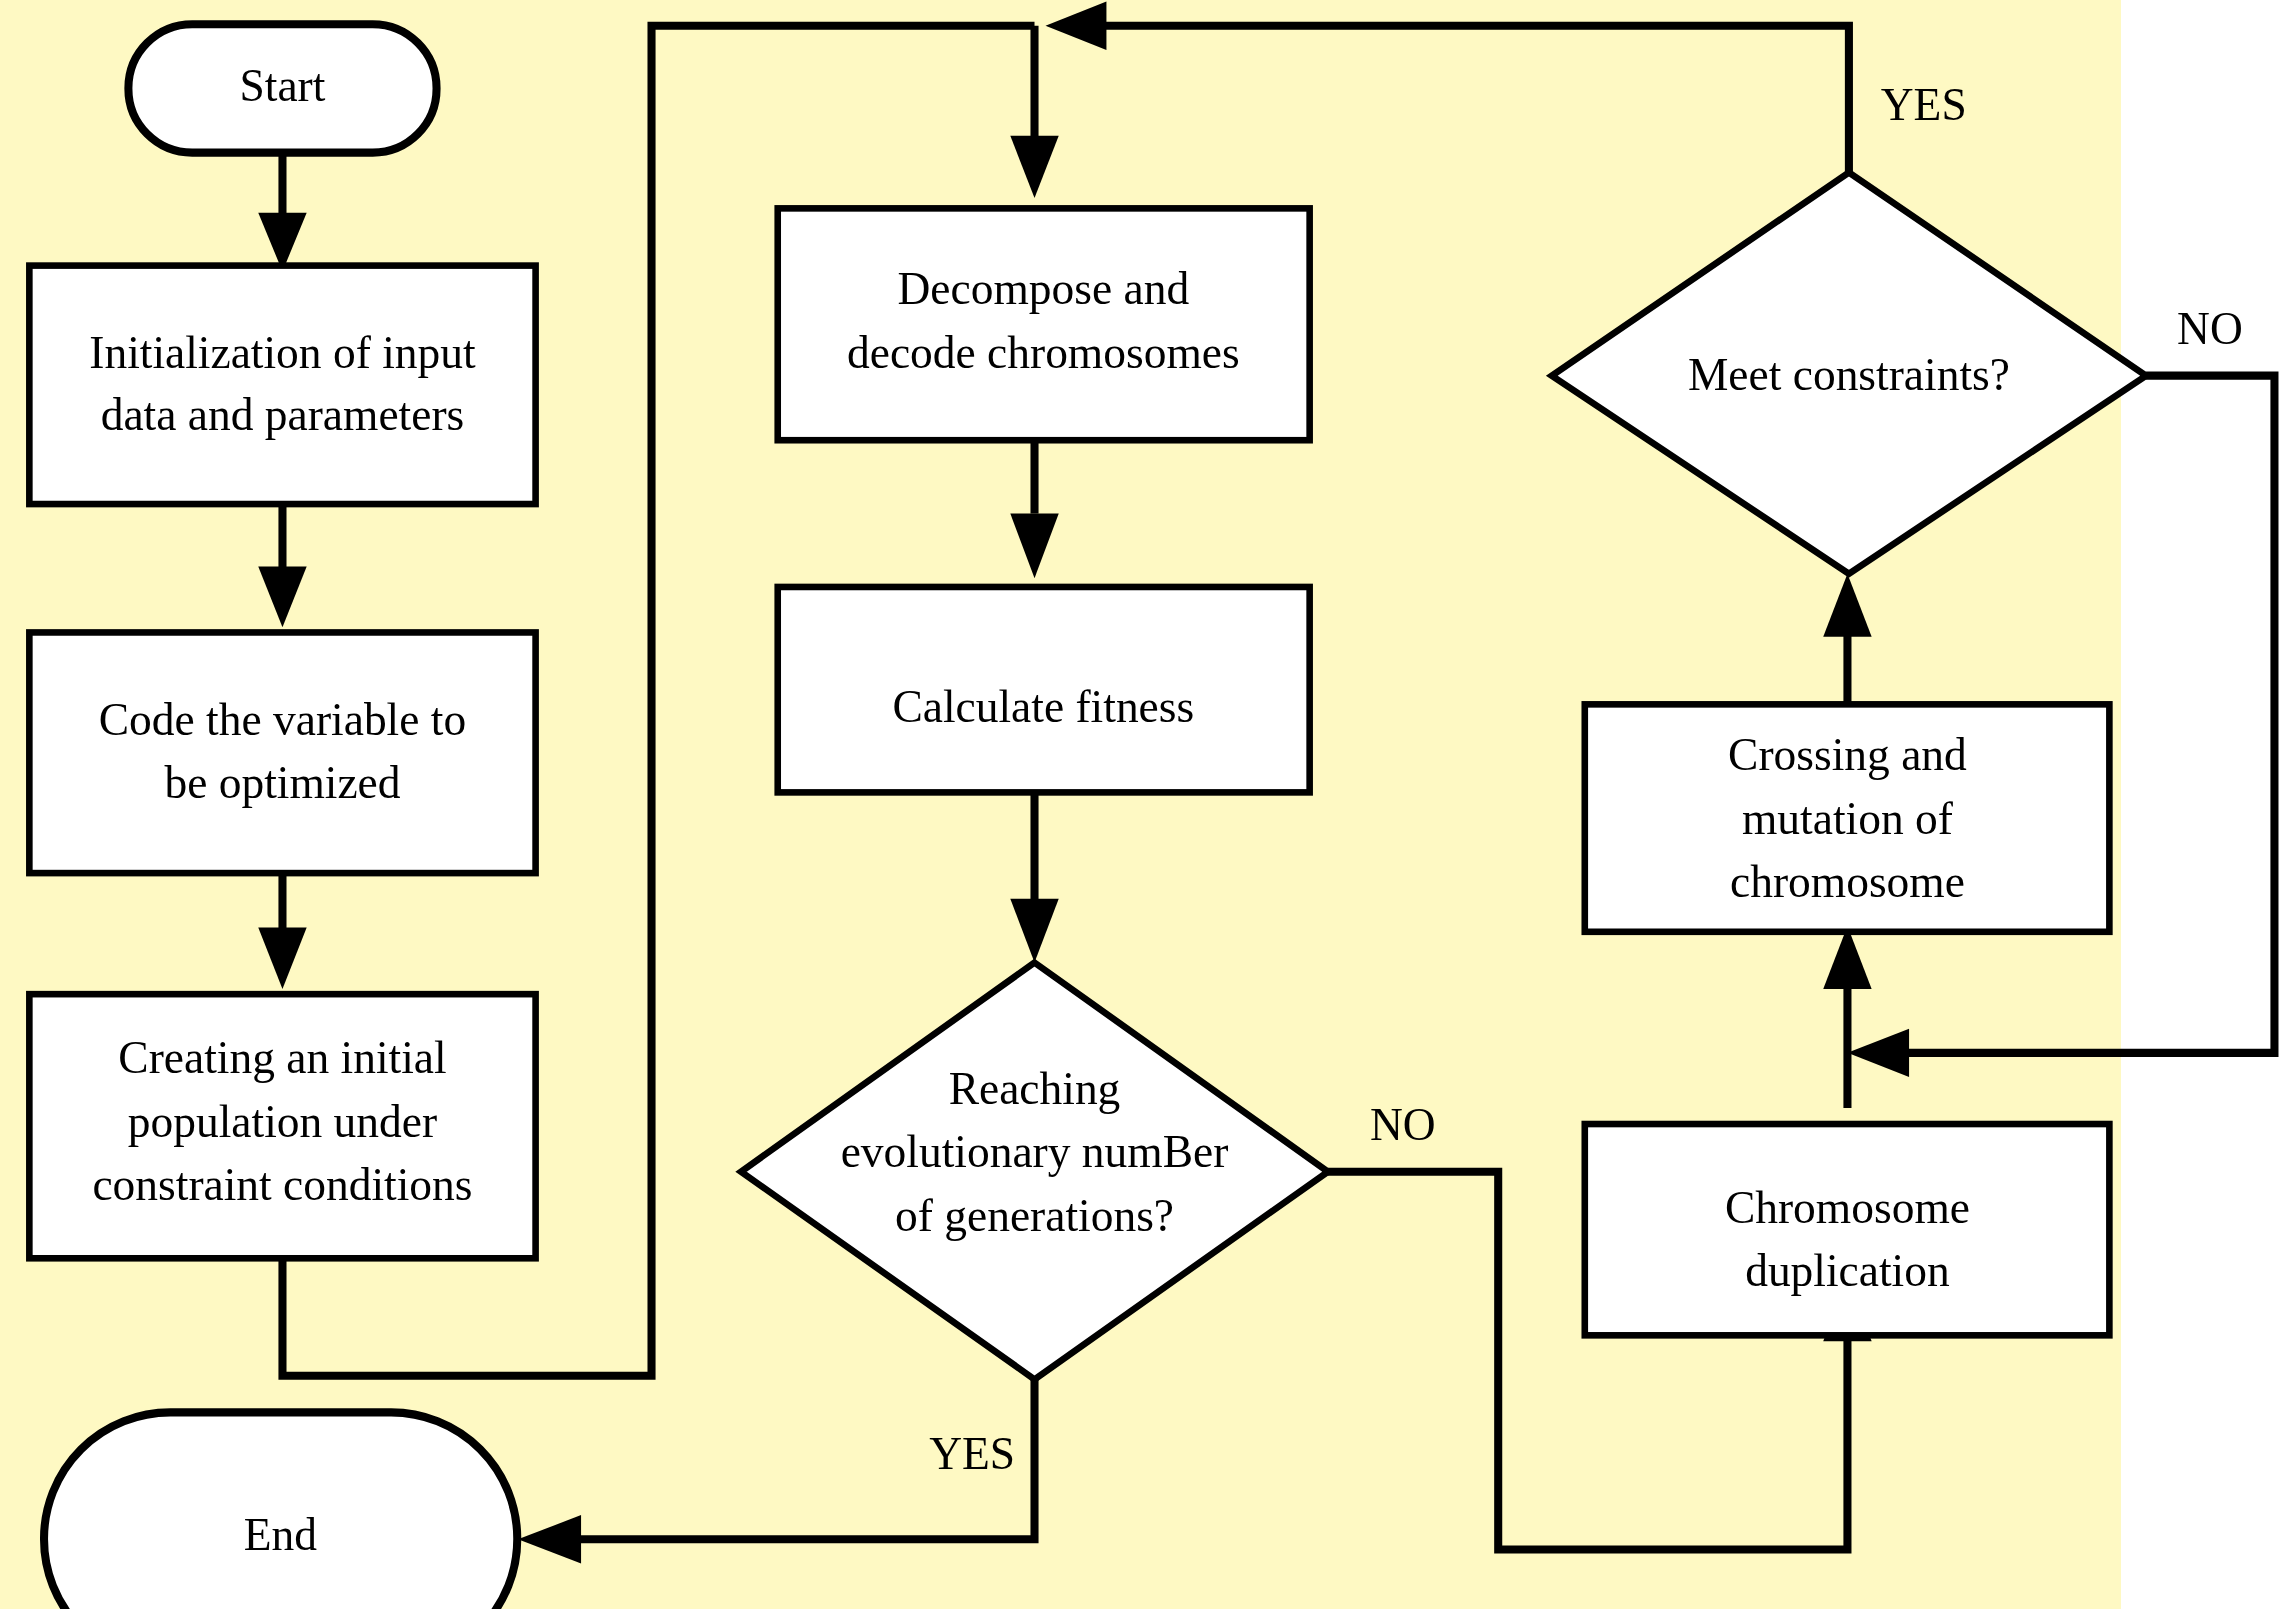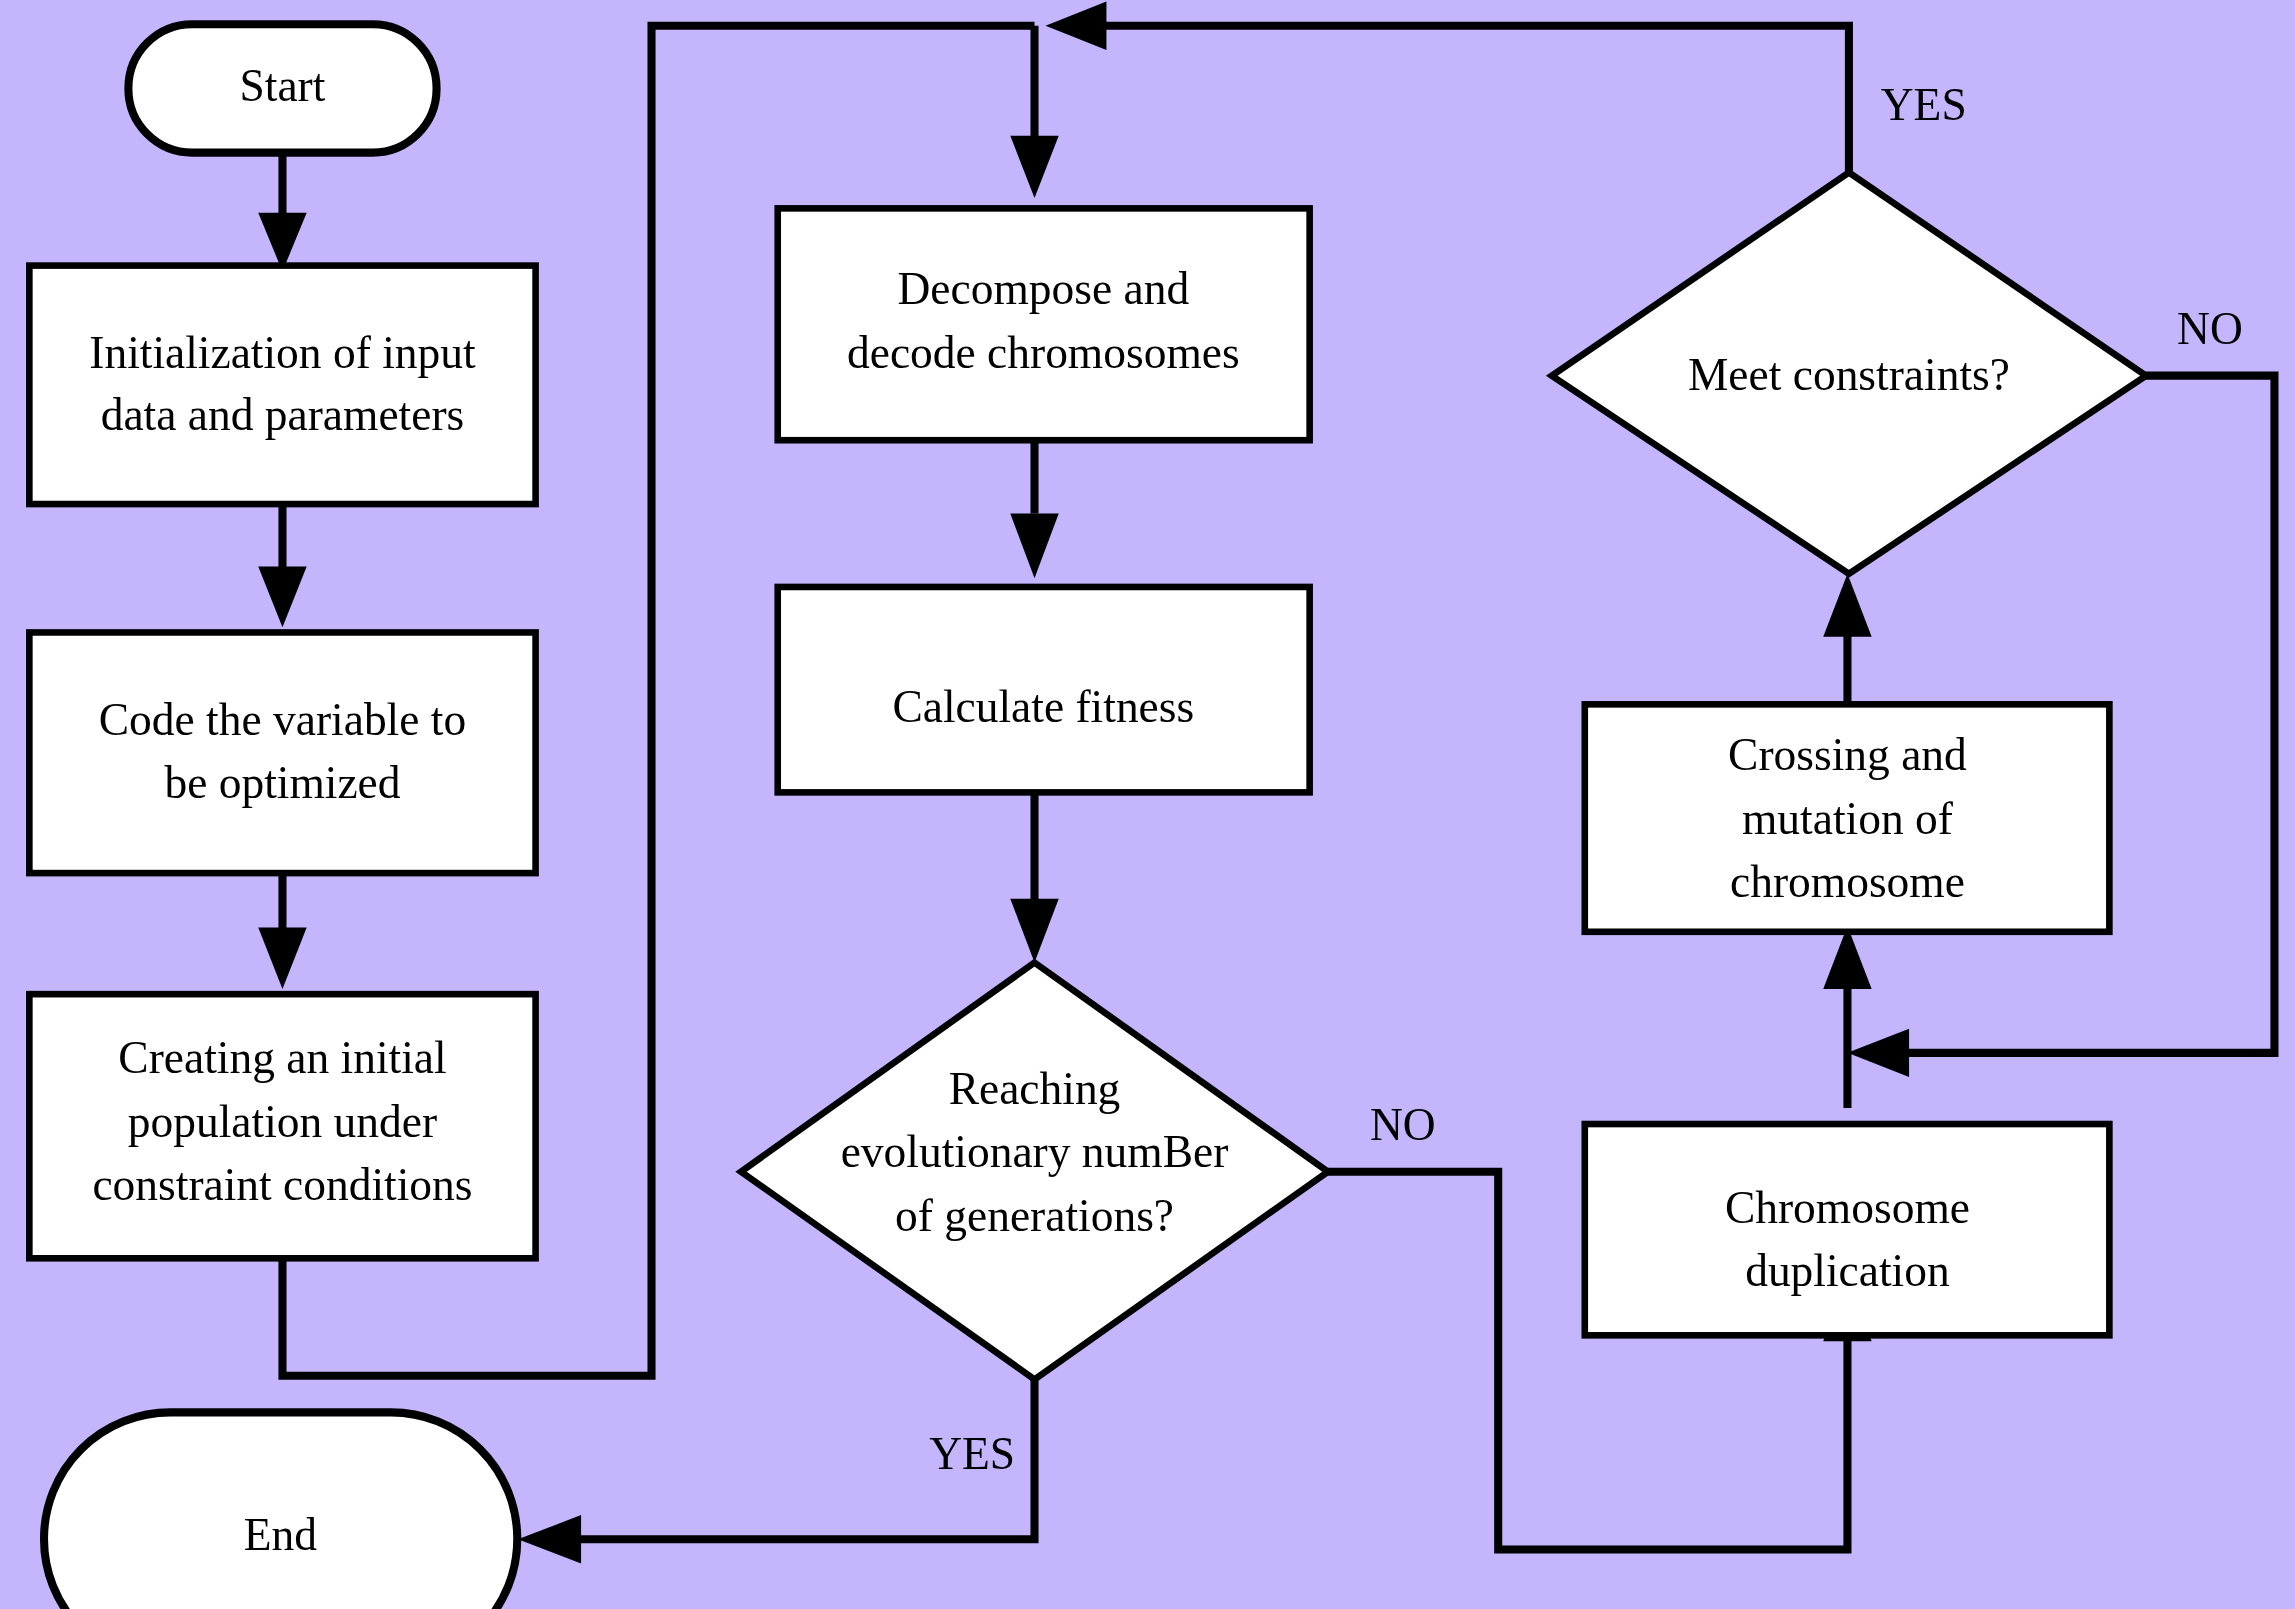--- a/index.html
+++ b/index.html
@@ -2,23 +2,23 @@
 <html style="font-size:11.7px"><head>
 <meta charset="utf-8">
 <style>
   html, body {
     margin: 0;
     padding: 0;
     background: #ffffff;
   }
   #flow-root {
     position: relative;
-    width: 2295px;
+    width: 2121px;
     height: 1609px;
-    background: #c4b5fd;
+    background: #fef9c3;
     font-family: "Liberation Serif", "DejaVu Serif", serif;
   }
   svg#flow-svg {
     position: absolute;
     top: 0;
     left: 0;
     width: 2295px;
     height: 1609px;
     display: block;
   }

